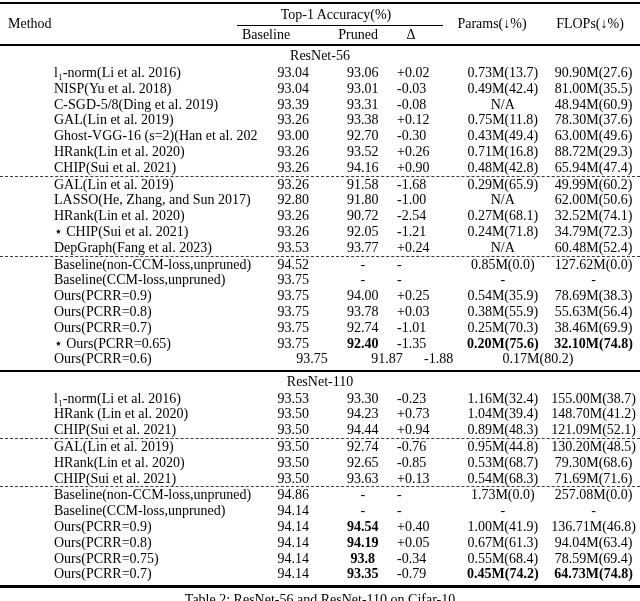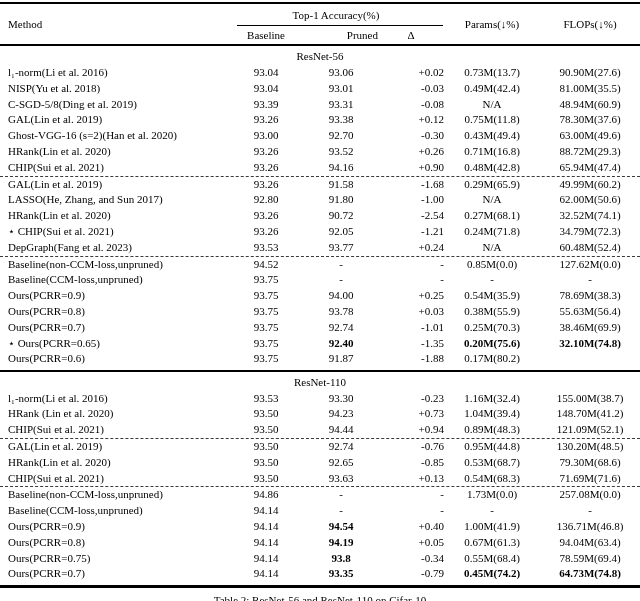--- a/index.html
+++ b/index.html
@@ -2,21 +2,21 @@
 <html><head>
 <meta charset="utf-8">
 <style>
   html, body { margin: 0; padding: 0; background: #ffffff; }
   .page {
     position: relative;
     width: 640px; height: 601px;
     background: #ffffff;
     color: #000000;
     font-family: "Liberation Serif", "DejaVu Serif", "DejaVu Sans", serif;
-    font-size: 11px;
+    font-size: 14px;
     overflow: hidden;
   }
   .rule { background: #000000; }
   .rule-top { height: 2px; margin-top: 2px; }
   .rule-mid { height: 2px; }
   .rule-section { height: 1.5px; margin-top: 3px; }
   .rule-bottom { height: 2.5px; margin-top: 3px; }
 
   .thead { position: relative; height: 40px; }
   .h-method   { position: absolute; left: 8px;  top: 0; height: 40px; line-height: 40px; }
@@ -25,24 +25,24 @@
   .h-baseline { position: absolute; left: 228px; width: 76px; top: 22px; height: 18px; line-height: 18px; text-align: center; }
   .h-pruned   { position: absolute; left: 304px; width: 74px; top: 22px; height: 18px; line-height: 18px; text-align: right; }
   .h-delta    { position: absolute; left: 378px; width: 66px; top: 22px; height: 18px; line-height: 18px; text-align: center; }
   .h-params   { position: absolute; left: 444px; width: 96px; top: 0; height: 40px; line-height: 40px; text-align: center; }
   .h-flops    { position: absolute; left: 540px; width: 100px; top: 0; height: 40px; line-height: 40px; text-align: center; }
 
   .section-title { text-align: center; height: 19px; line-height: 20px; }
 
   .row { display: flex; height: 15.8px; line-height: 15.8px; white-space: nowrap; }
   .cell { box-sizing: border-box; overflow: hidden; }
-  .c-method   { width: 228px; padding-left: 8px; text-align: left; }
+  .c-method   { width: 228px; padding-left: 8px; text-align: left; margin-left: 46px; }
   .c-baseline { width: 76px;  text-align: center; }
   .c-pruned   { width: 74px;  text-align: center; }
-  .c-delta    { width: 66px;  text-align: right; }
+  .c-delta    { width: 66px;  text-align: left; }
   .c-params   { width: 96px;  text-align: center; }
   .c-flops    { width: 100px; text-align: center; }
   .bold { font-weight: bold; }
 
   .group.dashed-top { border-top: 1px dashed #3a3a3a; }
 
   .caption { text-align: center; margin-top: 4px; height: 20px; line-height: 16px; }
 </style>
 </head>
 <body>

